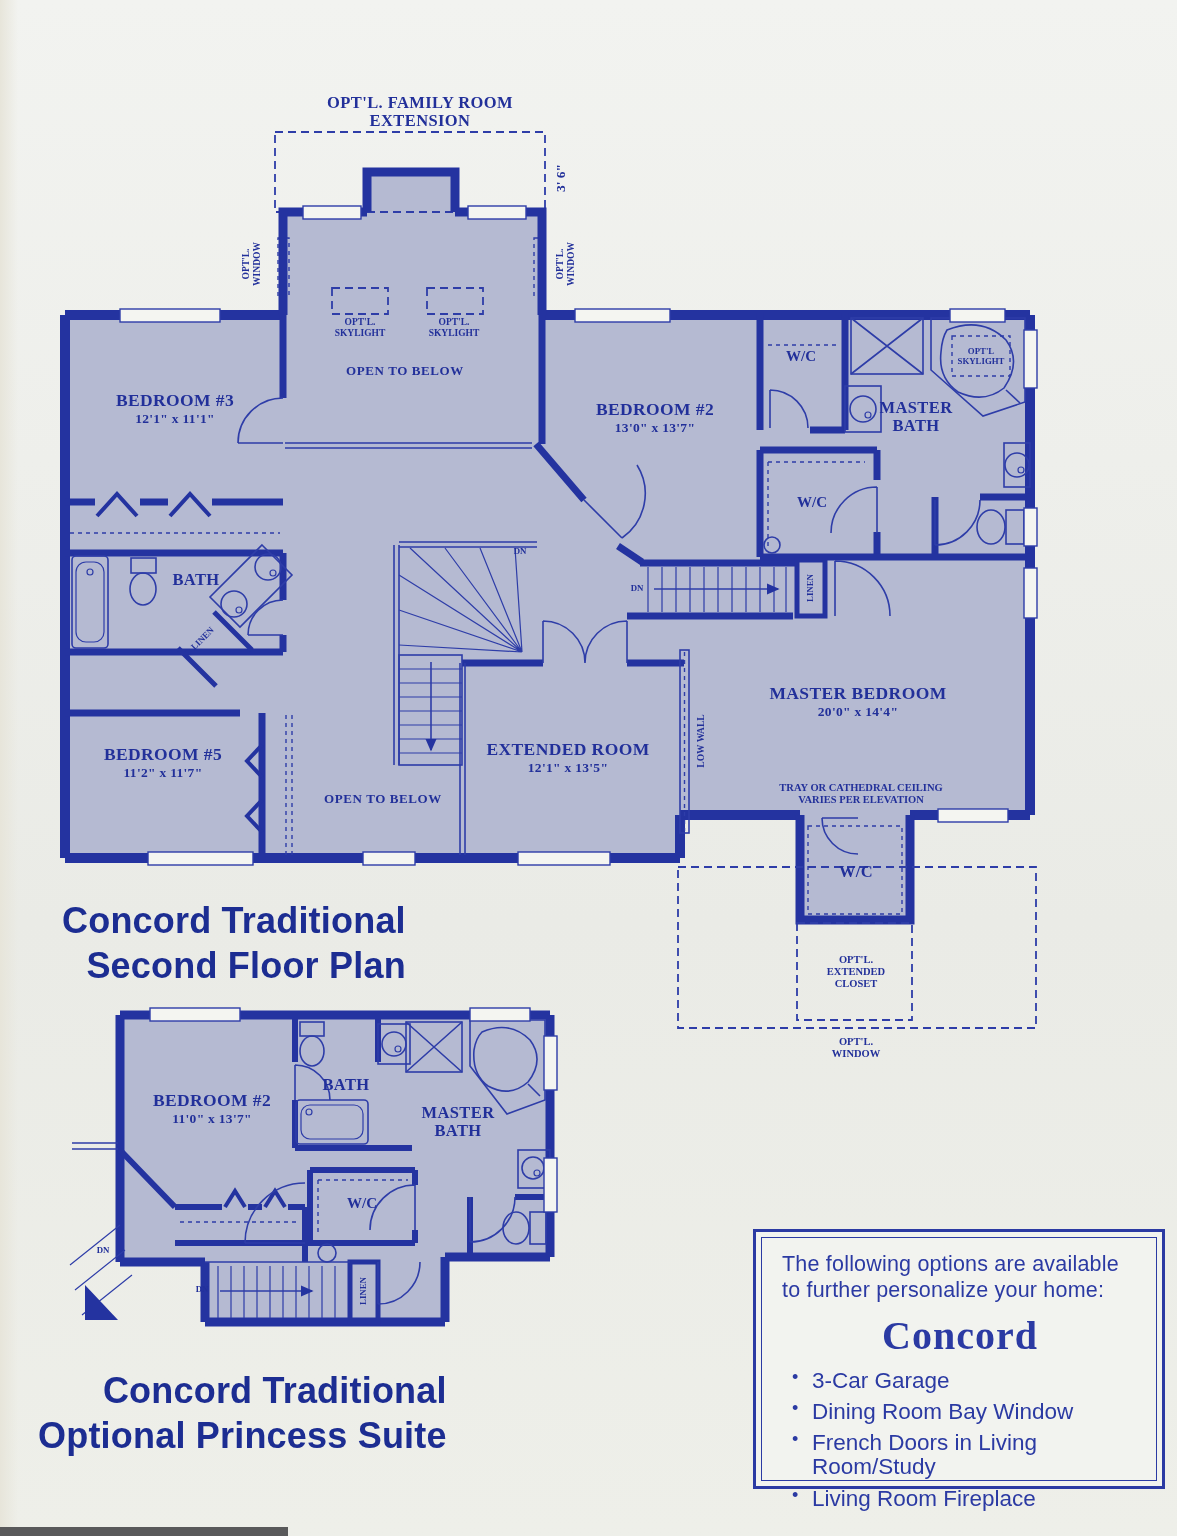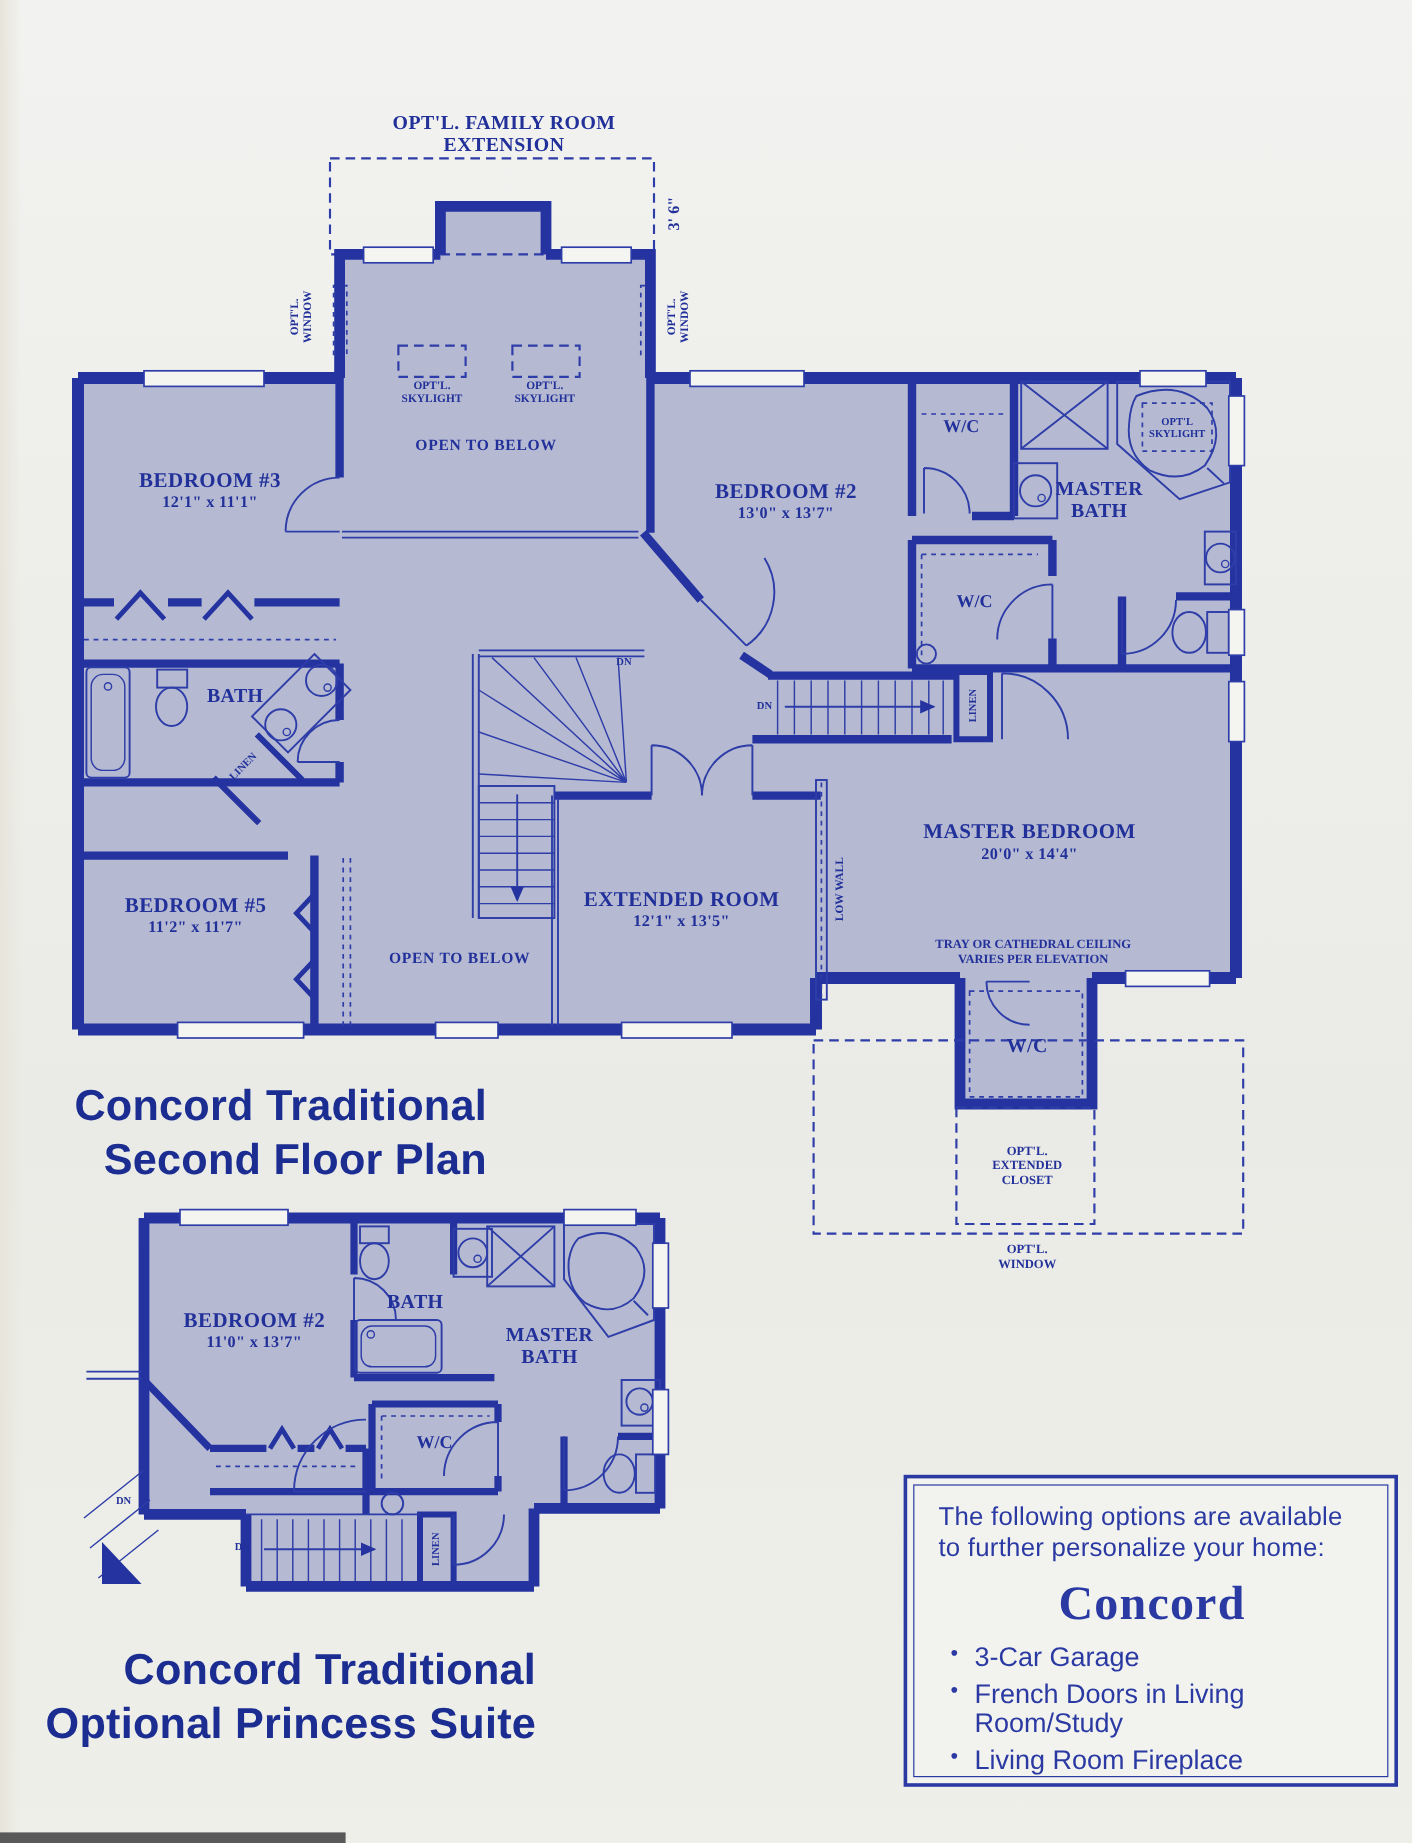--- a/index.html
+++ b/index.html
@@ -357,20 +357,21 @@
 
 <div class="optbox">
   <div class="optinner">
     <p class="optintro">
       <span>The following options are available</span><br>
       <span>to further personalize your home:</span>
     </p>
     <div class="optmodel">Concord</div>
     <ul class="optlist">
       <li>3-Car Garage</li>
+      <li>Dining Room Bay Window</li>
       <li>French Doors in Living Room/Study</li>
       <li>Living Room Fireplace</li>
     </ul>
   </div>
 </div>
 
 <div class="logo">
   <span class="logo-bright">bright</span>
   <span class="logo-star">✦</span>
   <span class="logo-tm">™</span>

